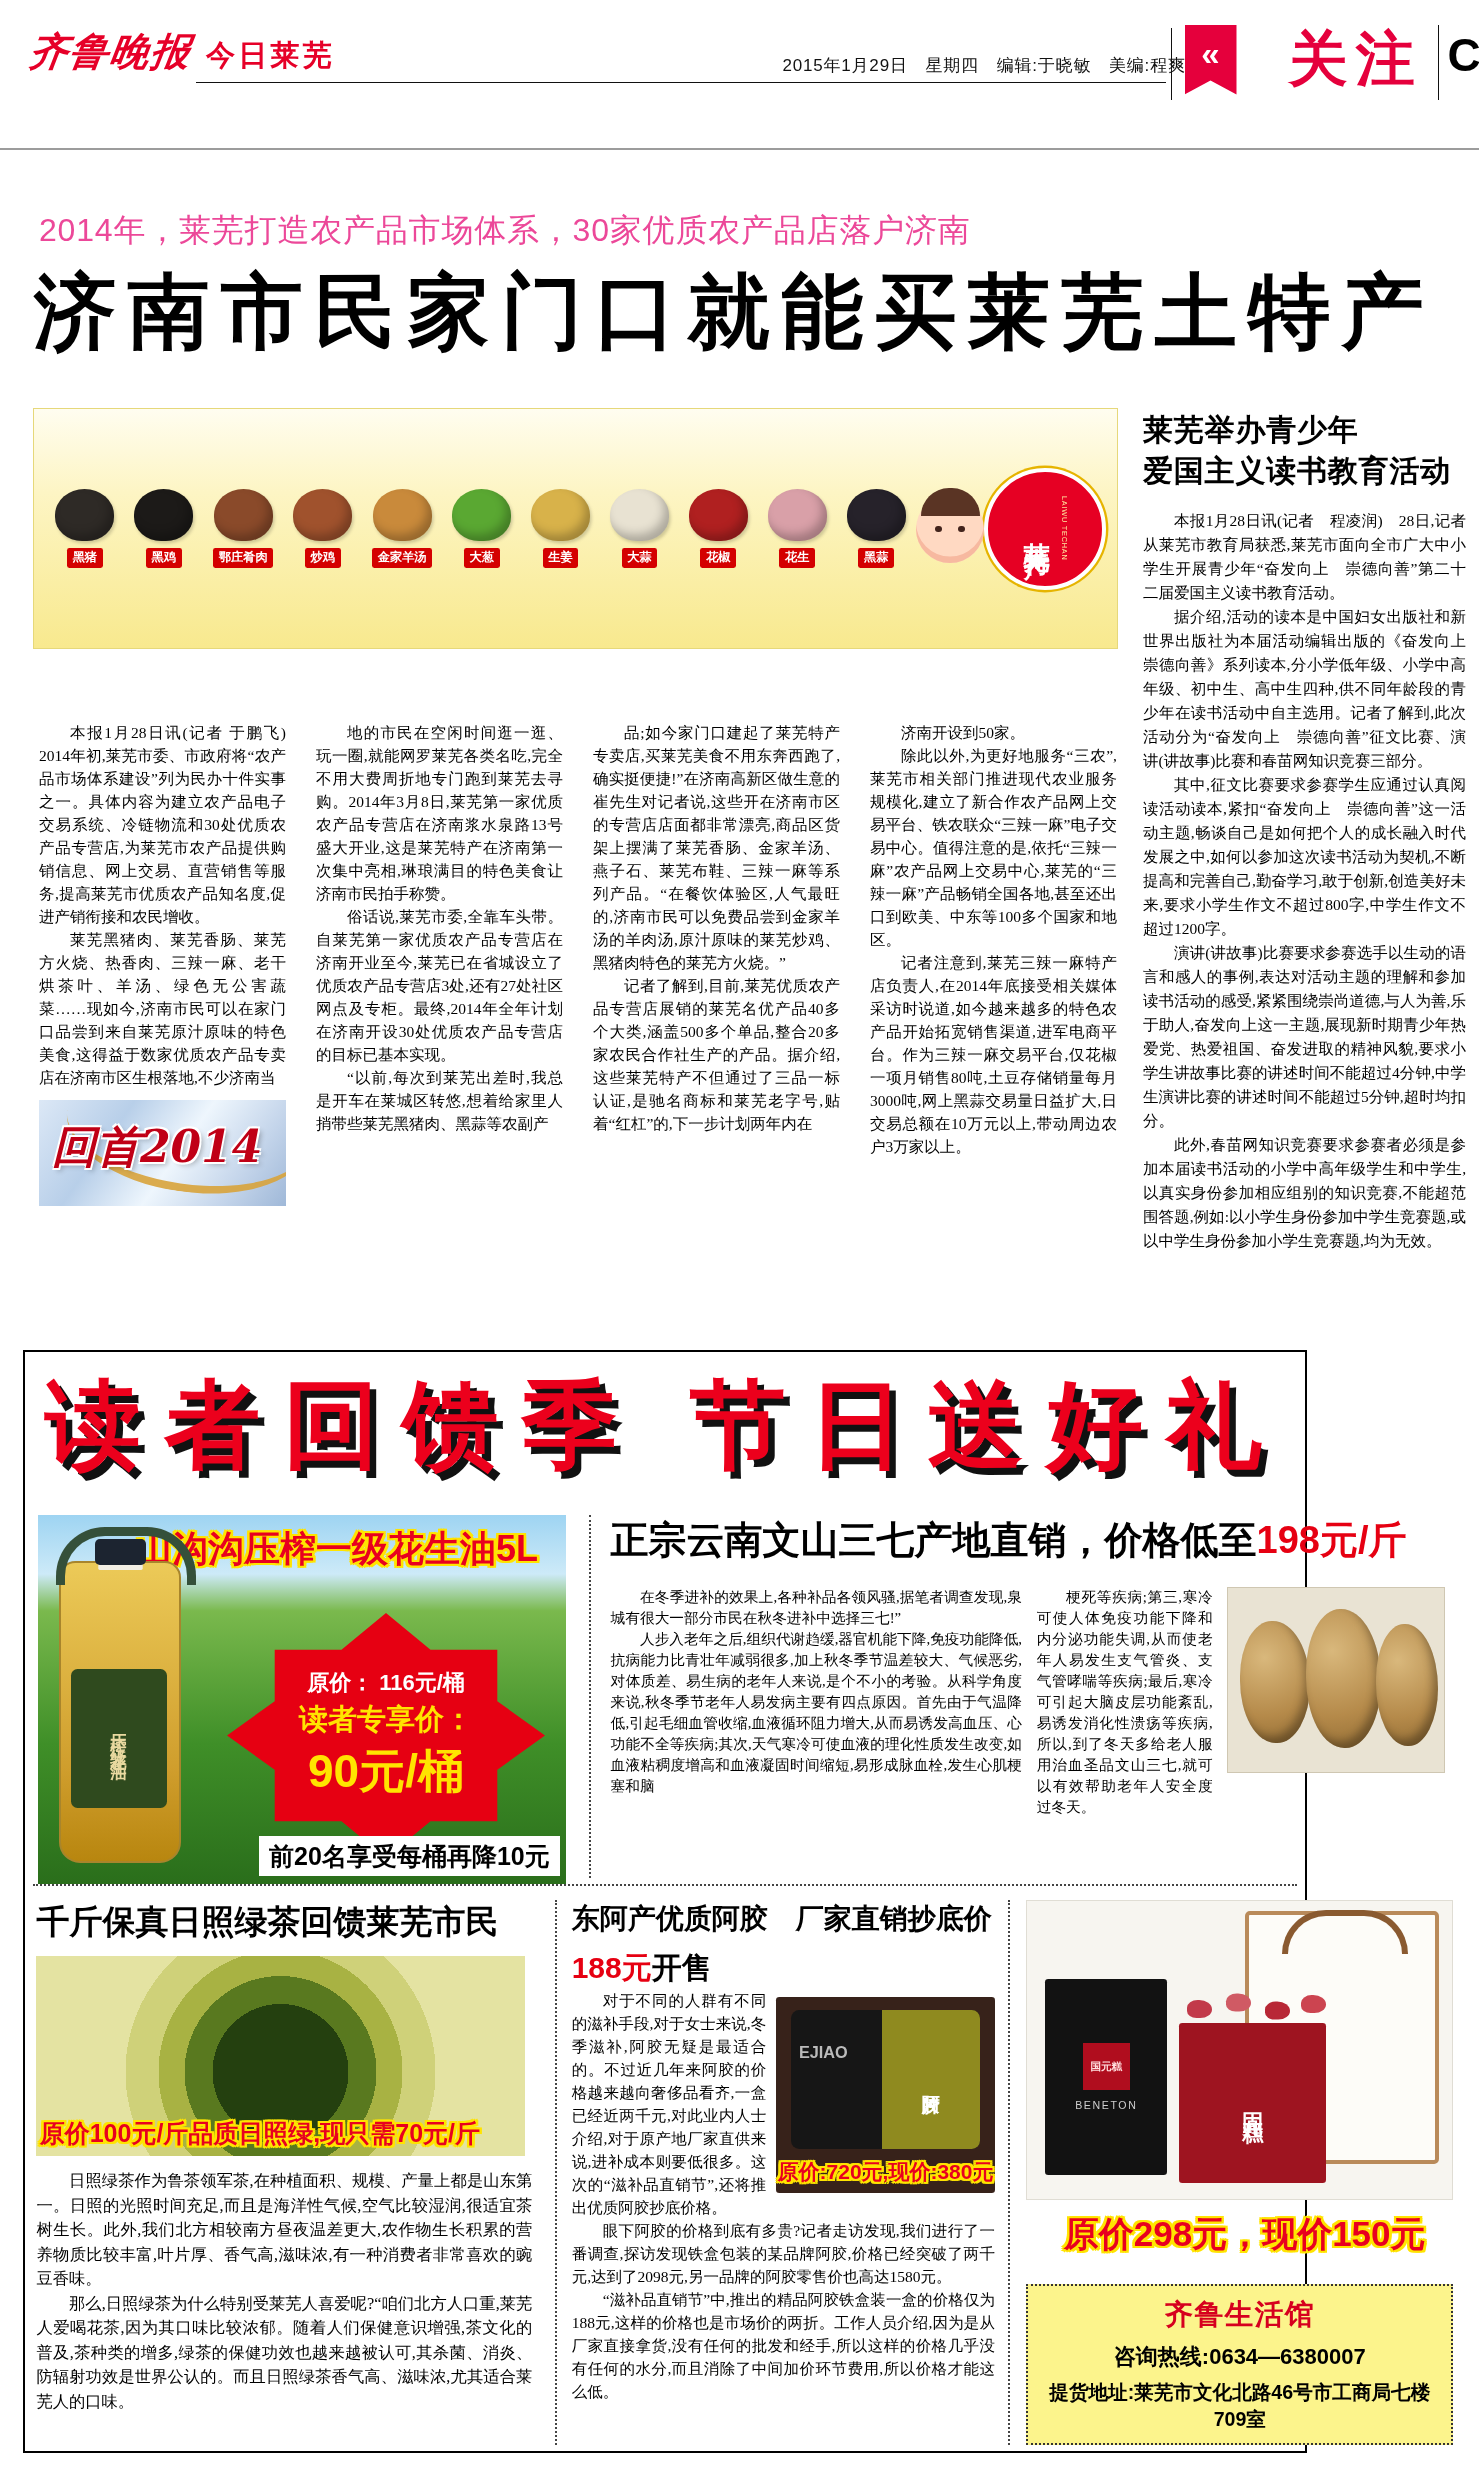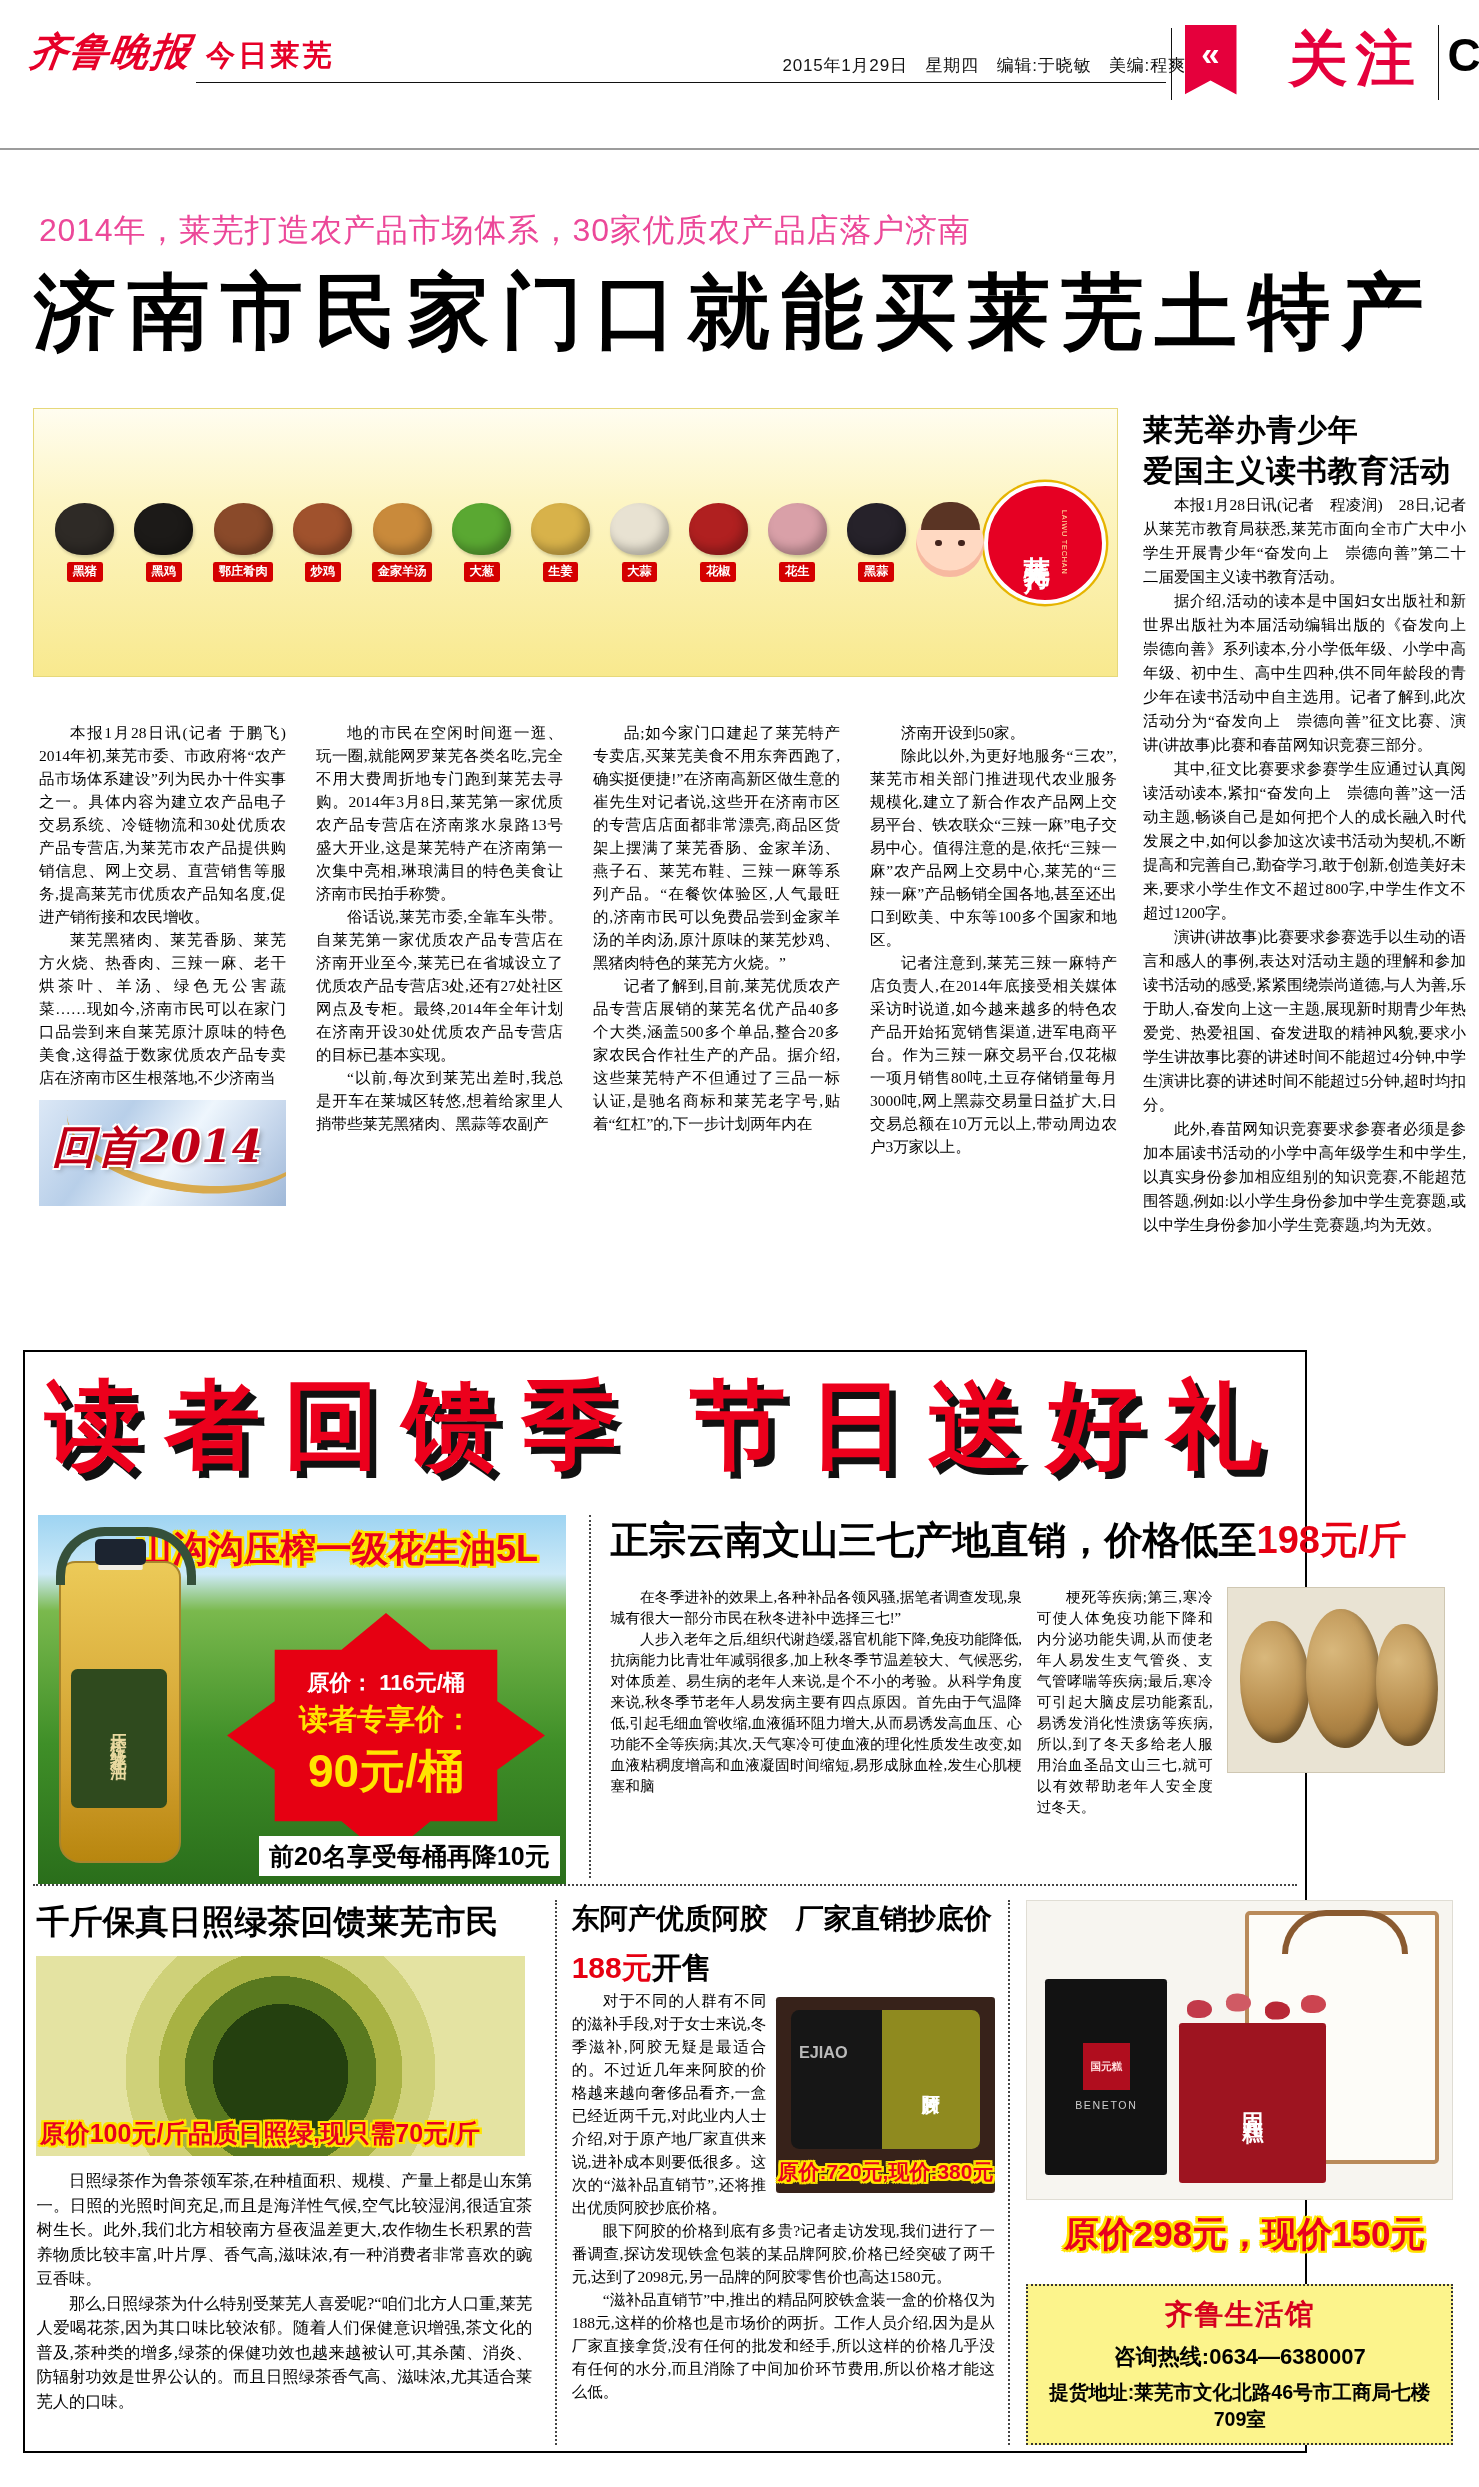--- a/index.html
+++ b/index.html
@@ -19,21 +19,21 @@
             display:flex; align-items:center; justify-content:center; padding-bottom:11.4px; }
   .section-name { position:absolute; left:1260px; top:-4.9px; color:#e5003c; font-size:59px; font-weight:900; letter-spacing:8.2px; }
   .head-vline2 { position:absolute; left:1409px; top:0px; width:1.6px; height:75px; background:#111; }
   .page-no { position:absolute; left:1419px; top:3.3px; font-size:46px; font-weight:900; letter-spacing:0.8px; }
   .top-rule { position:absolute; top:148px; left:0; width:1479px; height:2.4px; background:#9c9c9c; }
 
   
   .kicker { position:absolute; top:209px; left:39px; font-size:32px; color:#ec4899; letter-spacing:0.8px; white-space:nowrap; }
   .headline { position:absolute; top:258px; left:34px; font-size:82px; font-weight:900; letter-spacing:11.4px; white-space:nowrap; }
 
-  .strip { position:absolute; top:408px; left:33px; width:1085px; height:269px;
+  .strip { position:absolute; top:408px; left:33px; width:1085px; height:241px;
            background:linear-gradient(180deg,#fffdf0 0%,#fdf5c4 35%,#f8e98e 100%); border:0.8px solid #e6d87a;
            display:flex; align-items:center; justify-content:space-around; padding:8.2px 11.4px; }
   .pitem { display:flex; flex-direction:column; align-items:center; gap:6.5px; }
   .pblob { width:59px; height:52px; border-radius:50% 50% 46% 46%; box-shadow:inset -4.9px -6.5px 9.8px rgba(0,0,0,.25), 1.6px 2.4px 3.3px rgba(0,0,0,.18); }
   .plabel { background:#d40000; color:#fff; font-size:12.2px; font-weight:bold; padding:1.6px 5.7px; border-radius:2.4px; white-space:nowrap; }
   .badge-wrap { display:flex; flex-direction:column; align-items:center; }
   .badge { width:122px; height:122px; border-radius:50%; background:#e60023; border:4.1px solid #fff; box-shadow:0 0 0 2.4px #e6b400;
            display:flex; align-items:center; justify-content:center; gap:4.9px; }
   .badge-text { writing-mode:vertical-rl; color:#fff; font-size:26px; font-weight:900; letter-spacing:3.3px; }
   .badge-sub { color:#ffe9a0; font-size:7.3px; writing-mode:vertical-rl; letter-spacing:0.8px; }
@@ -49,21 +49,21 @@
   .inset { width:100%; height:106px; margin-top:11.4px; position:relative; overflow:hidden;
            background:linear-gradient(125deg,#dce8f6 0%,#b8cfe9 30%,#eef6fd 55%,#c3d4ea 80%,#9fb8d8 100%); }
   .inset:before { content:""; position:absolute; right:-24.5px; top:-38px; width:245px; height:122px; border-radius:50%;
                   border-bottom:8.2px solid #d9a43c; transform:rotate(8deg); opacity:.9; }
   .inset span { position:absolute; left:13px; top:18px; font-family:"DejaVu Serif", serif; font-style:italic; font-weight:900;
                 font-size:44px; color:#c00016; text-shadow:1.6px 1.6px 0 #fff,-1.6px -1.6px 0 #fff,1.6px -1.6px 0 #fff,-1.6px 1.6px 0 #fff,3.3px 3.3px 4.9px rgba(0,0,0,.25); }
 
   
   .sidestory { position:absolute; top:409px; left:1143px; width:323px; }
   .side-title { font-size:30px; font-weight:900; line-height:41px; letter-spacing:0.8px; }
-  .sidestory .bodytext { margin-top:2px; }
+  .sidestory .bodytext { margin-top:18px; }
   .sidestory .bodytext p { font-size:15.5px; line-height:24px; }
 
   
   .adbox { position:absolute; top:1350px; left:23px; width:1284px; height:1103px; border:2.4px solid #000; background:#fff; }
   .banner { position:absolute; top:9.8px; left:0; width:100%; text-align:center; font-size:96px; font-weight:900;
             color:#ec001c; letter-spacing:23px; white-space:nowrap; text-shadow:6.5px 6.5px 0 #111; }
   .yellow-outline { text-shadow:-2.4px -2.4px 0 #ffe400,2.4px -2.4px 0 #ffe400,-2.4px 2.4px 0 #ffe400,2.4px 2.4px 0 #ffe400,
                     -2.4px 0 0 #ffe400,2.4px 0 0 #ffe400,0 -2.4px 0 #ffe400,0 2.4px 0 #ffe400; }
 
   .oil { position:absolute; left:13px; top:163px; width:528px; height:369px; overflow:hidden;

